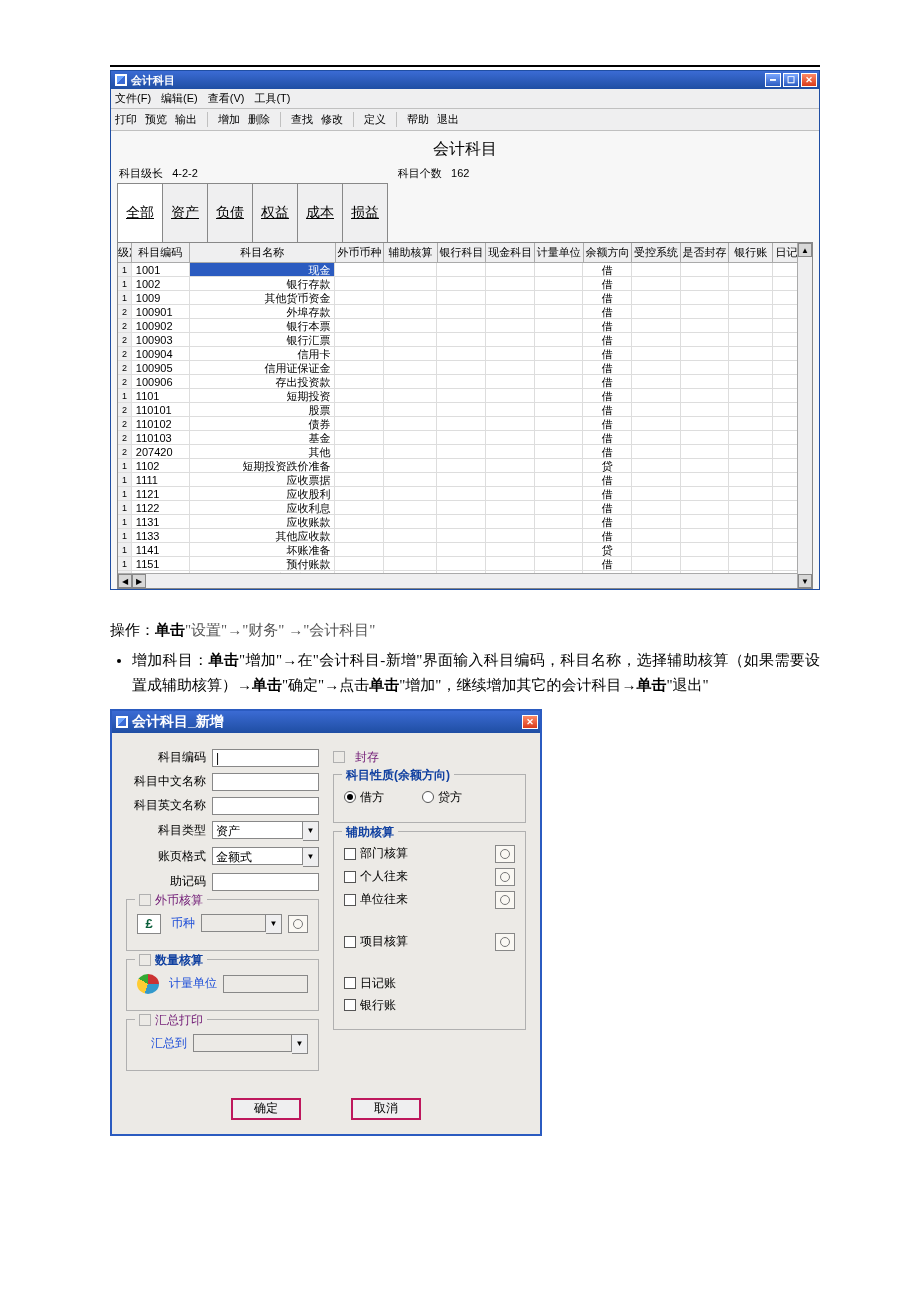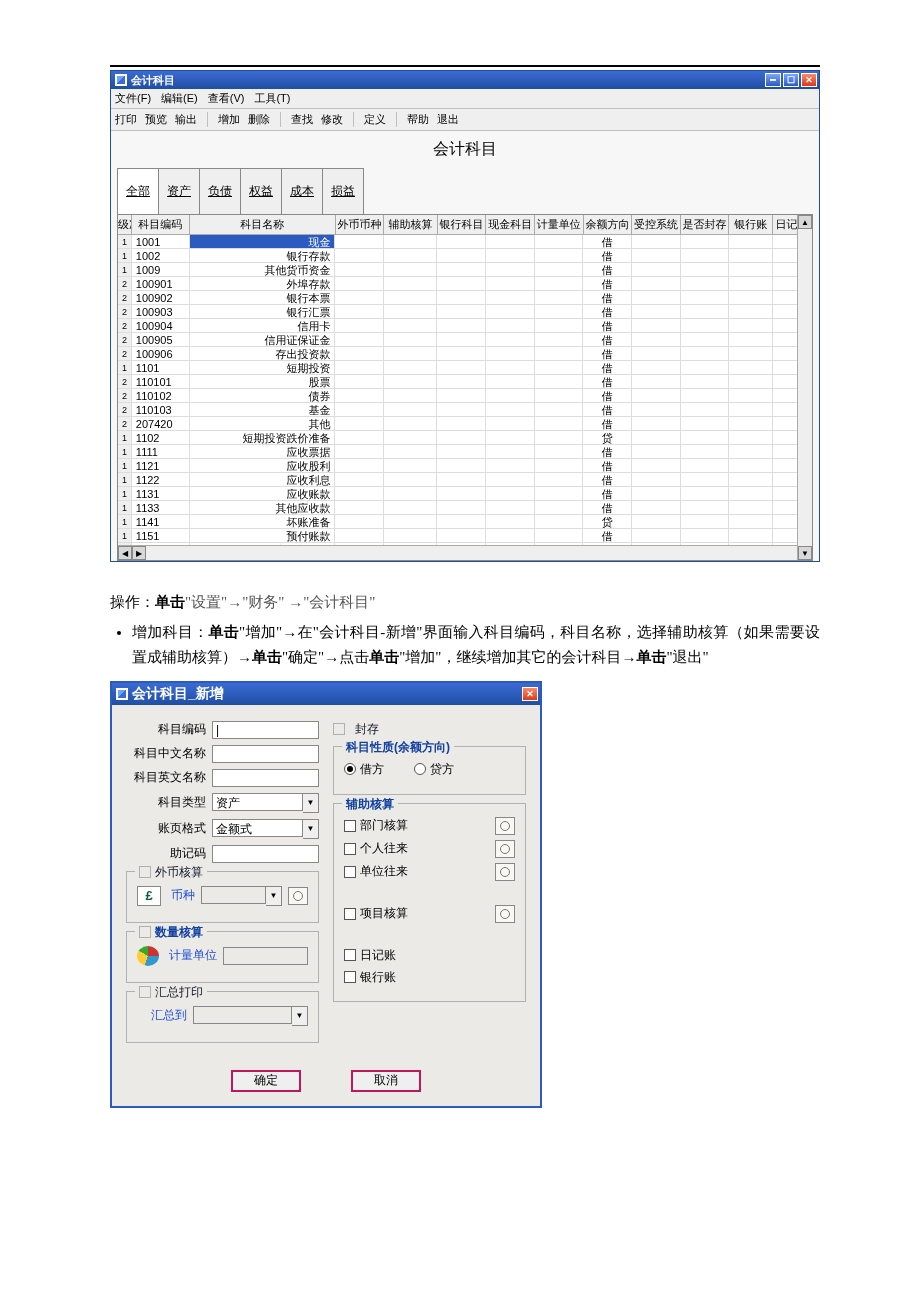--- a/index.html
+++ b/index.html
@@ -96,25 +96,25 @@
     gap: 40px;
     font-size: 11px;
     padding: 0 2px;
   }
   .tabs {
     display: flex;
     gap: 0;
     margin-top: 2px;
   }
   .tab {
-    padding: 14px 8px;
+    padding: 20px 8px;
     border: 1px solid #888;
     border-bottom: none;
     background: #efeff0;
-    font-size: 12px;
+    font-size: 14px;
     margin-right: -1px;
     text-decoration: underline;
     color: #000;
   }
   .tab.active { background: #fff; text-decoration: underline; }
 
   .grid {
     border: 1px solid #888;
     background: #fff;
     position: relative;
@@ -288,21 +288,21 @@
     display:flex; justify-content:center; gap:50px;
     padding:10px 0 14px 0;
     border-top:1px solid transparent;
   }
   .btn {
     width:70px;height:22px;
     border:2px solid #be185d;background:#efeff0;
     display:flex;align-items:center;justify-content:center;
     font-size:12px;
   }
-  .colgray { color:#0f172a; }
+  .colgray { color:#701a75; }
 </style>
 </head>
 <body>
 
 <div class="page">
 
   <div class="win">
     <div class="titlebar">
       <span class="ticon"></span>
       <span class="title">会计科目</span>
@@ -332,20 +332,30 @@
         <span>修改</span>
         <span class="sep"></span>
         <span>定义</span>
         <span class="sep"></span>
         <span>帮助</span>
         <span>退出</span>
       </div>
 
     <div class="content">
       <div class="bigtitle">会计科目</div>
+      <div class="inforow">
+        <div>
+          <span>科目级长</span>&nbsp;&nbsp;
+          <span>4-2-2</span>
+        </div>
+        <div style="margin-left:160px;">
+          <span>科目个数</span>&nbsp;&nbsp;
+          <span>162</span>
+        </div>
+      </div>
       <div class="tabs" id="tabs1">
           <div class="tab active">全部</div>
           <div class="tab">资产</div>
           <div class="tab">负债</div>
           <div class="tab">权益</div>
           <div class="tab">成本</div>
           <div class="tab">损益</div>
         </div>
 
       <div class="grid">
@@ -813,21 +823,21 @@
       </div>
 
       <div class="col">
         <div class="frow">
           <span class="chk disabled"></span>
           <span class="colgray">封存</span>
         </div>
 
         <div class="fieldset">
           <div class="legend blue">科目性质(余额方向)</div>
-          <div class="frow" style="gap:30px;">
+          <div class="frow" style="gap:38px;">
             <span><span class="rdo checked"></span><span>借方</span></span>
             <span><span class="rdo"></span><span>贷方</span></span>
           </div>
         </div>
 
         <div class="fieldset">
           <div class="legend blue">辅助核算</div>
           <div class="auxrow">
               <span><span class="chk"></span><span>部门核算</span></span>
               <span class="magnify"></span>

